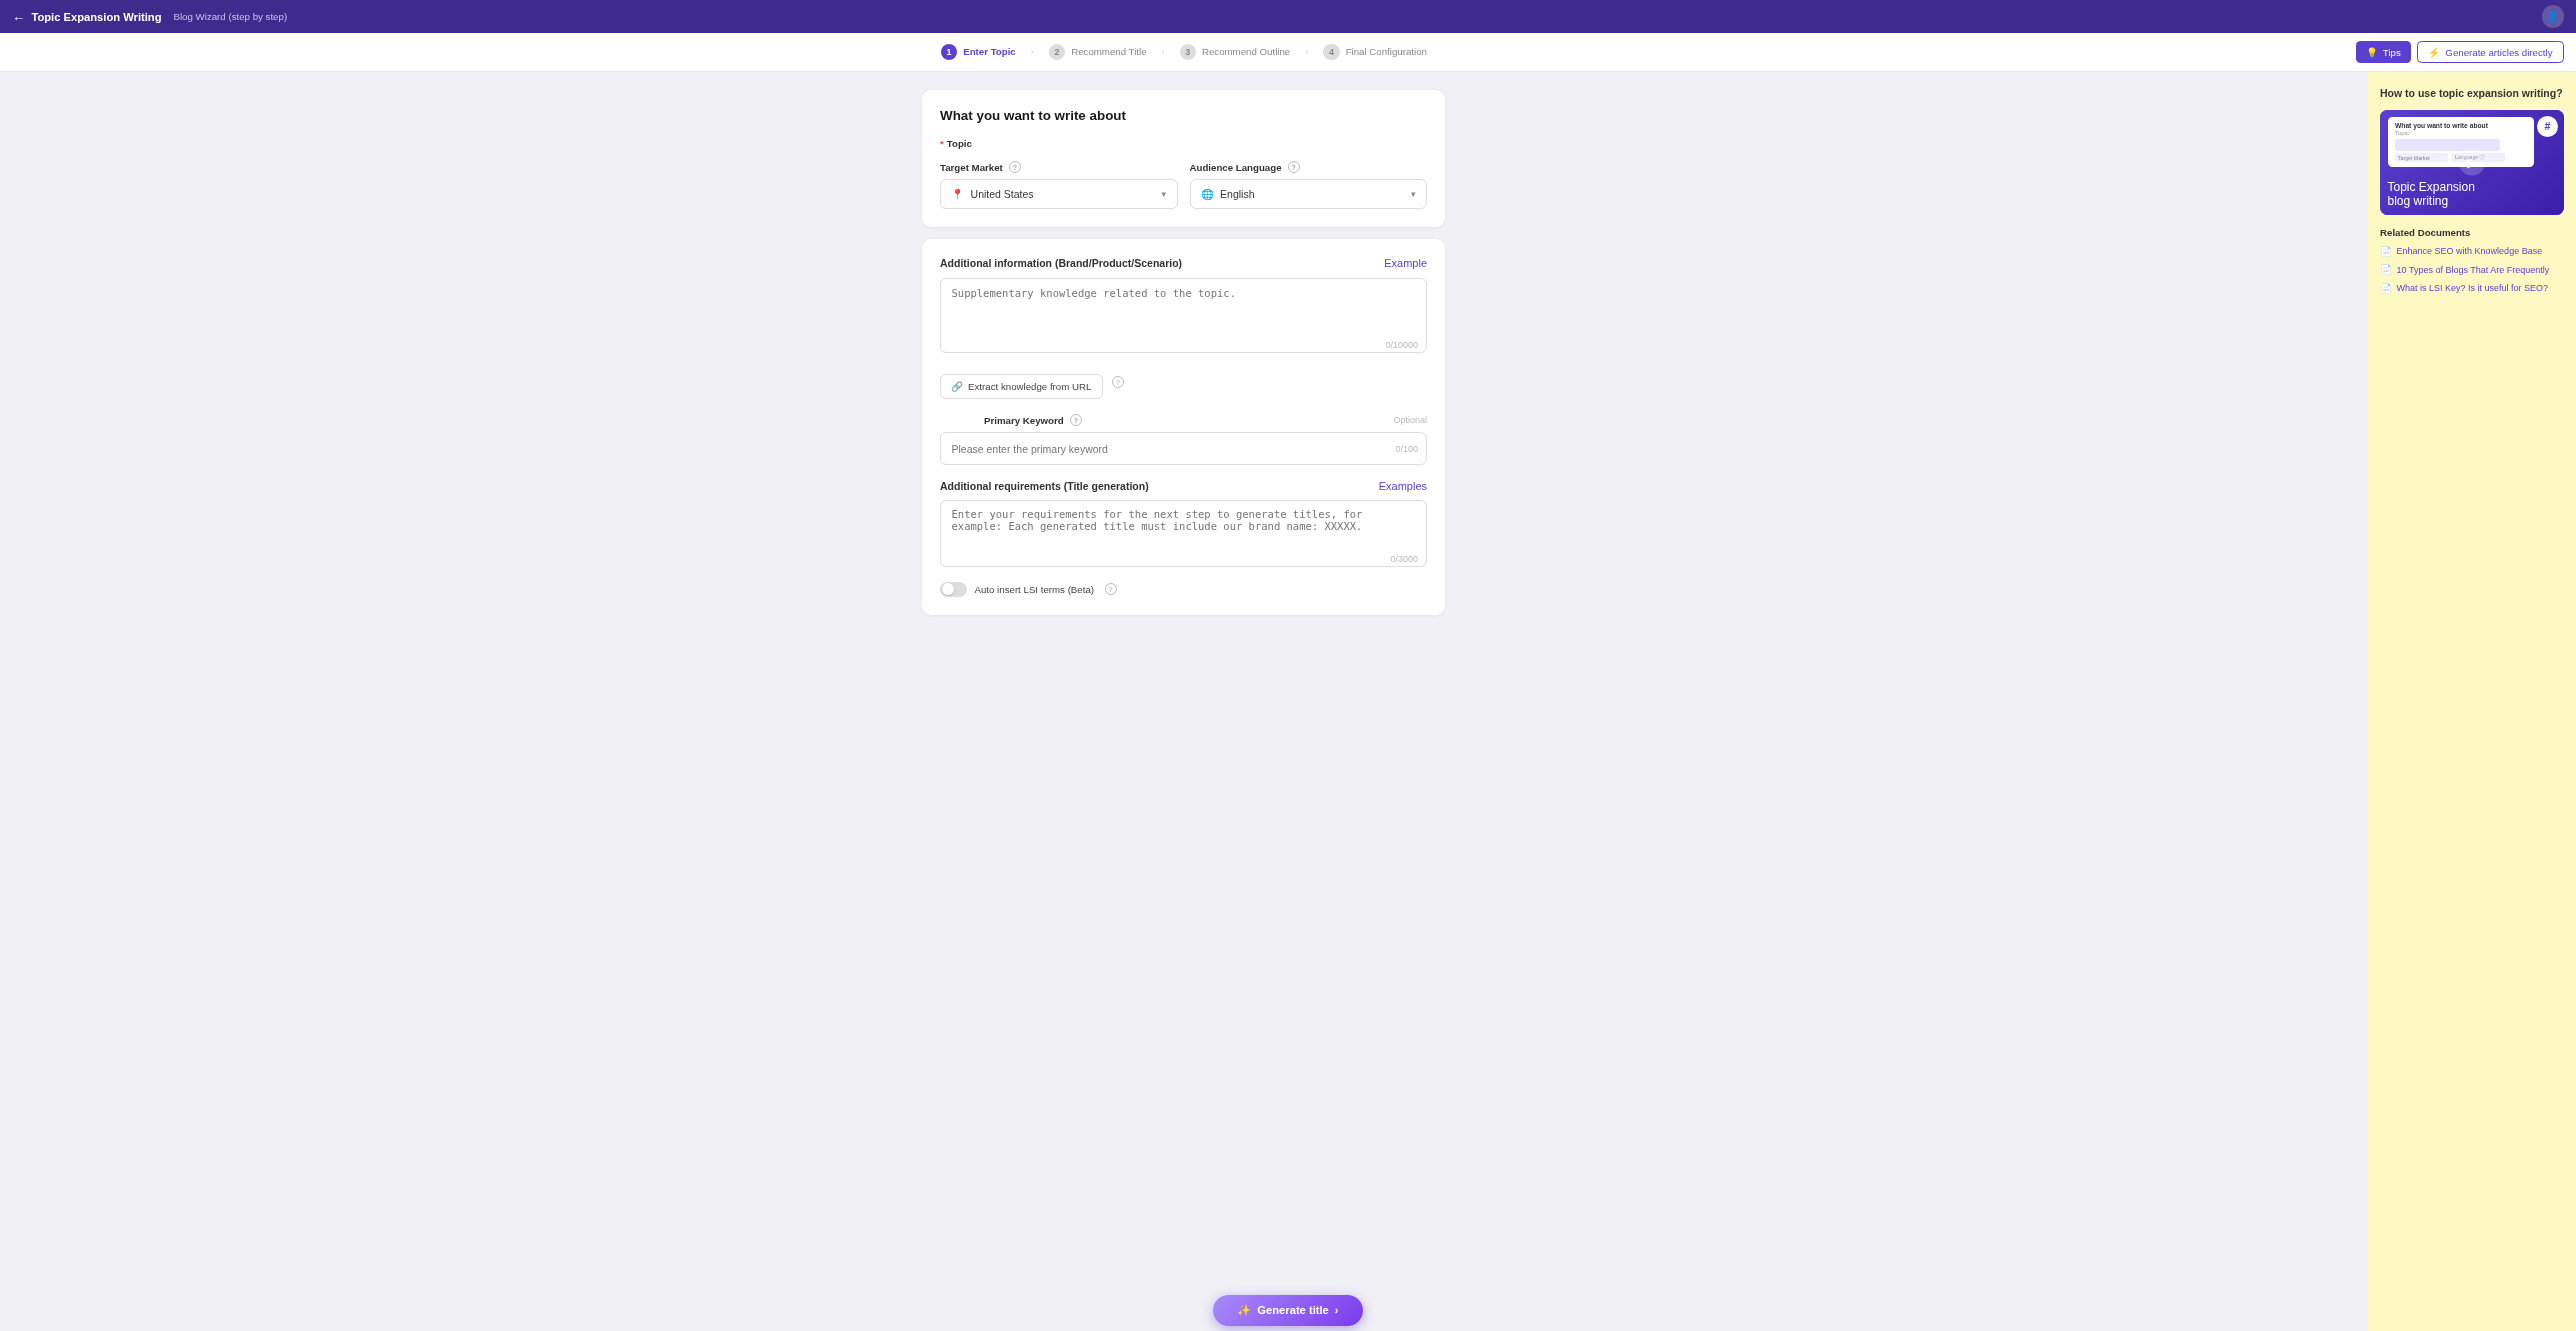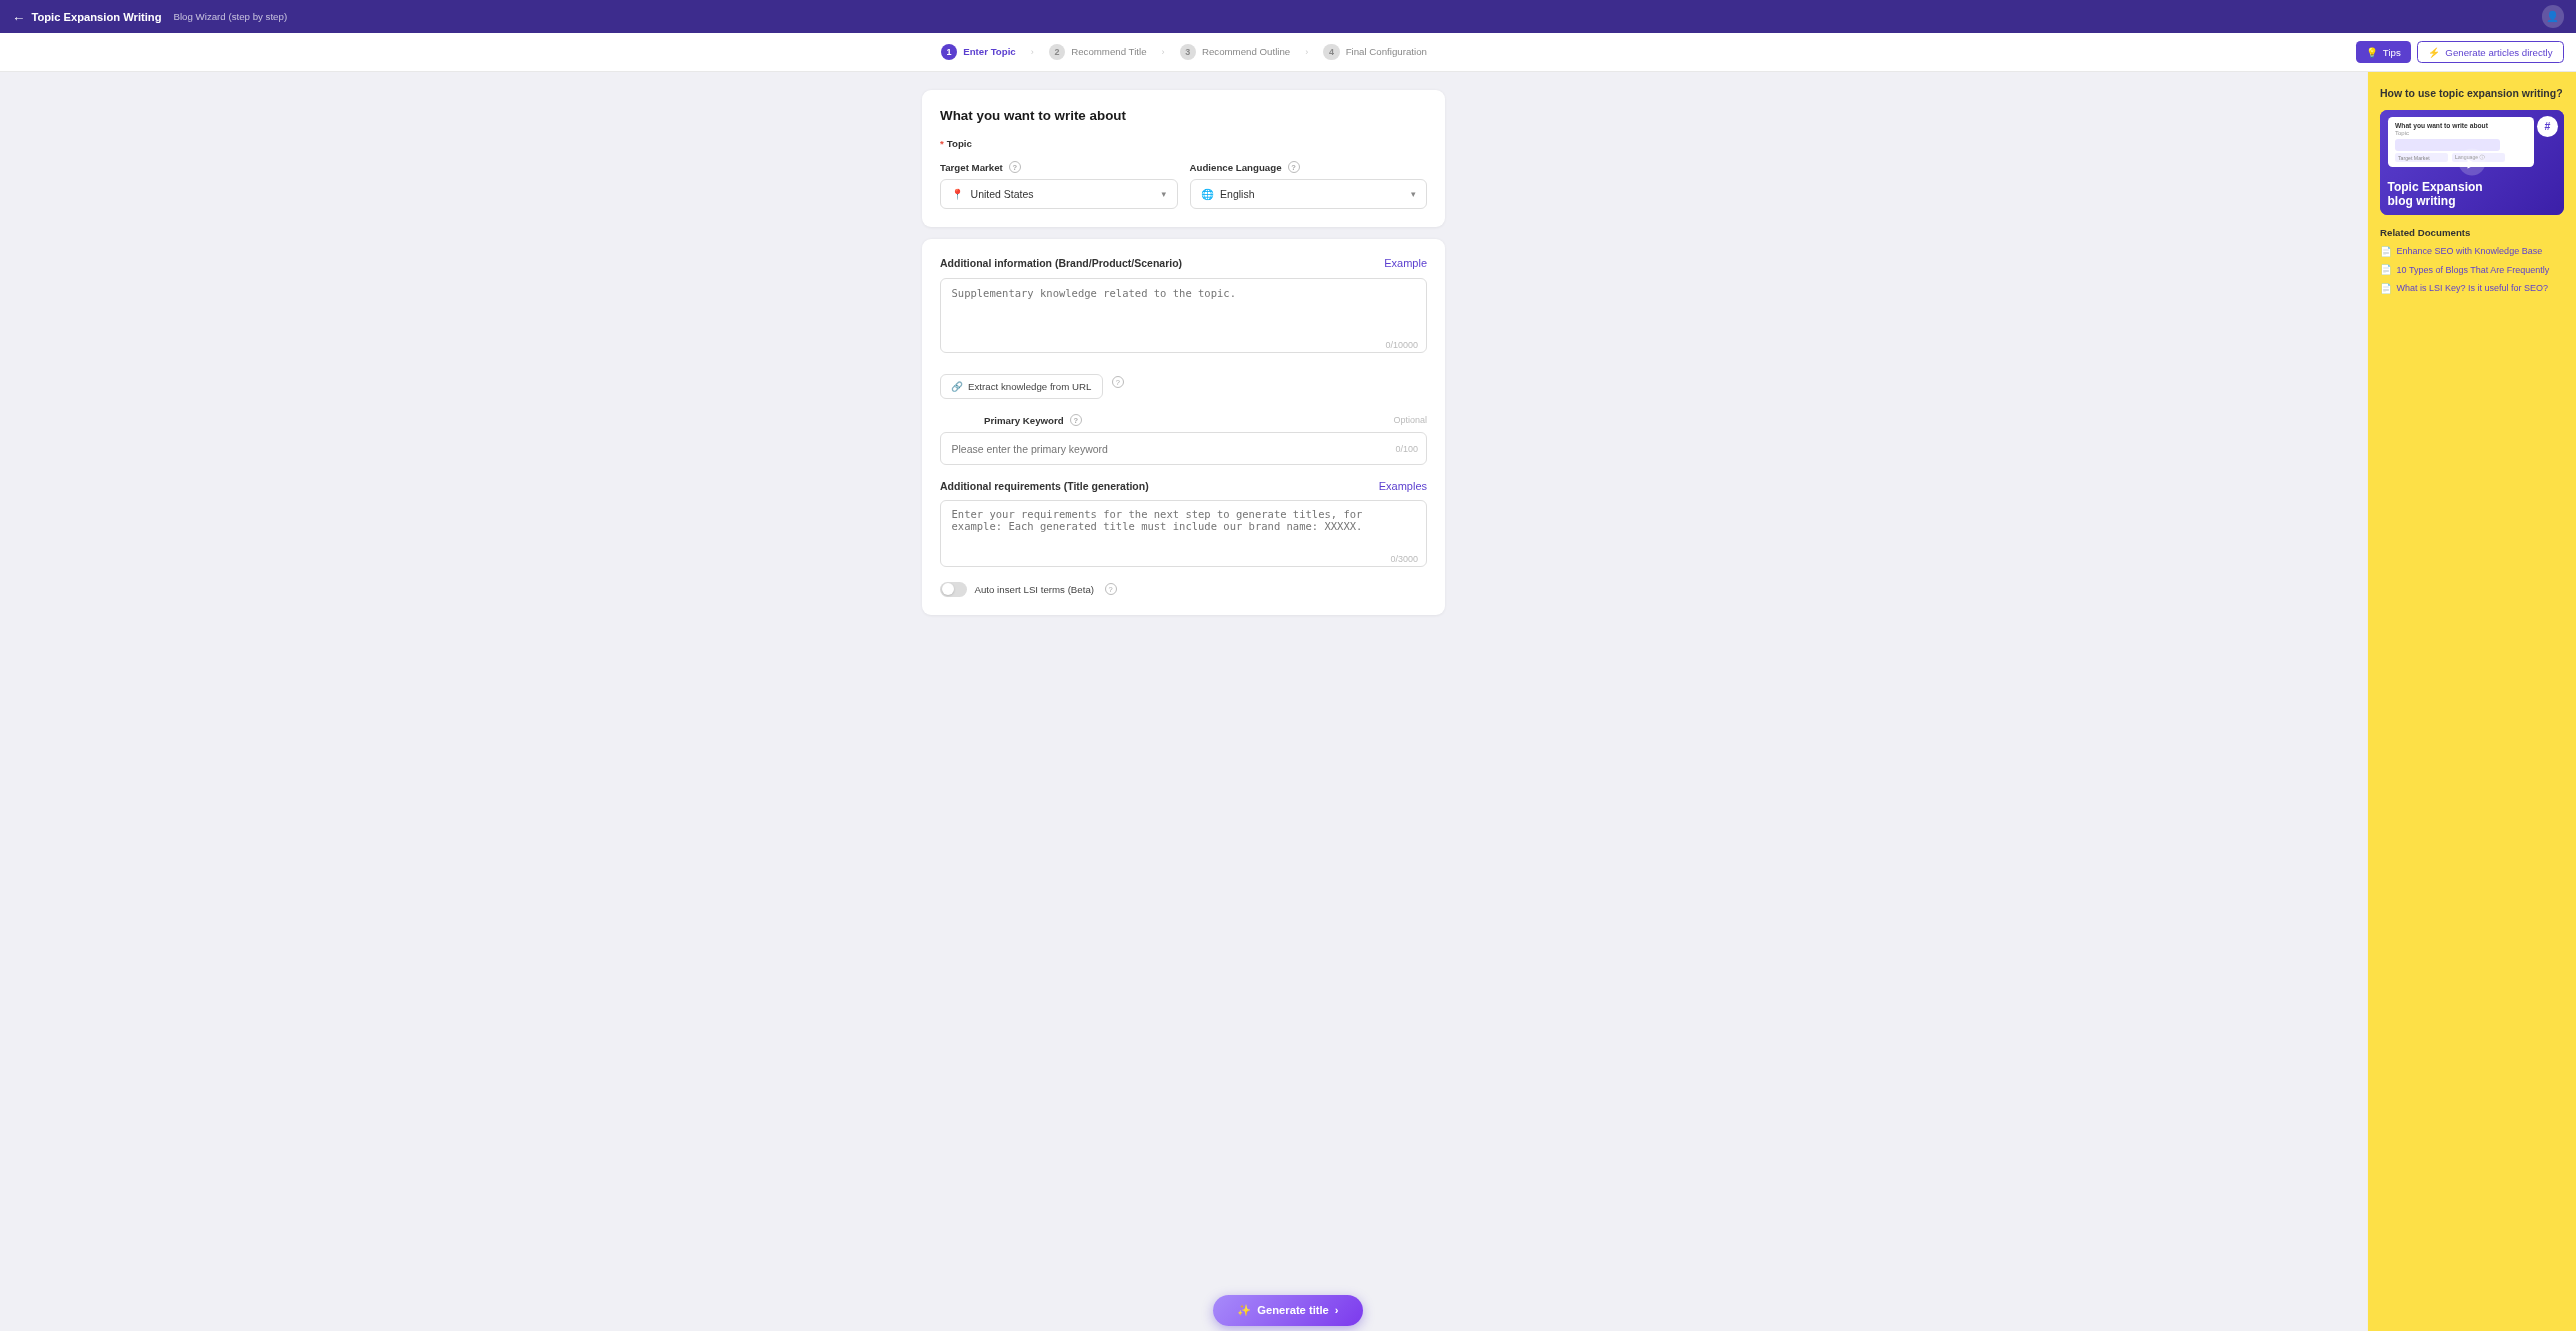--- a/index.html
+++ b/index.html
@@ -274,21 +274,21 @@
       display: flex;
       align-items: center;
       gap: 6px;
       pointer-events: all;
       box-shadow: 0 3px 12px rgba(91,63,207,0.4);
     }
 
     
     .right-sidebar {
       width: 209px;
-      background: #fde047;
+      background: #fef9c3;
       border-left: 0.7px solid #eee;
       padding: 15px 12px;
       overflow-y: auto;
     }
     .sidebar-title {
       font-size: 10.5px;
       font-weight: 700;
       color: #333;
       margin-bottom: 10.5px;
     }
@@ -339,21 +339,21 @@
       left: 50%;
       transform: translate(-50%, -50%);
     }
     .video-text {
       position: absolute;
       bottom: 6px;
       left: 7.5px;
       right: 23px;
       color: white;
       font-size: 12px;
-      font-weight: 700;
+      font-weight: 400;
       line-height: 1.2;
     }
     .video-hashtag {
       position: absolute;
       top: 6px;
       right: 6px;
       background: white;
       color: #5b3fcf;
       border-radius: 50%;
       width: 21px;

